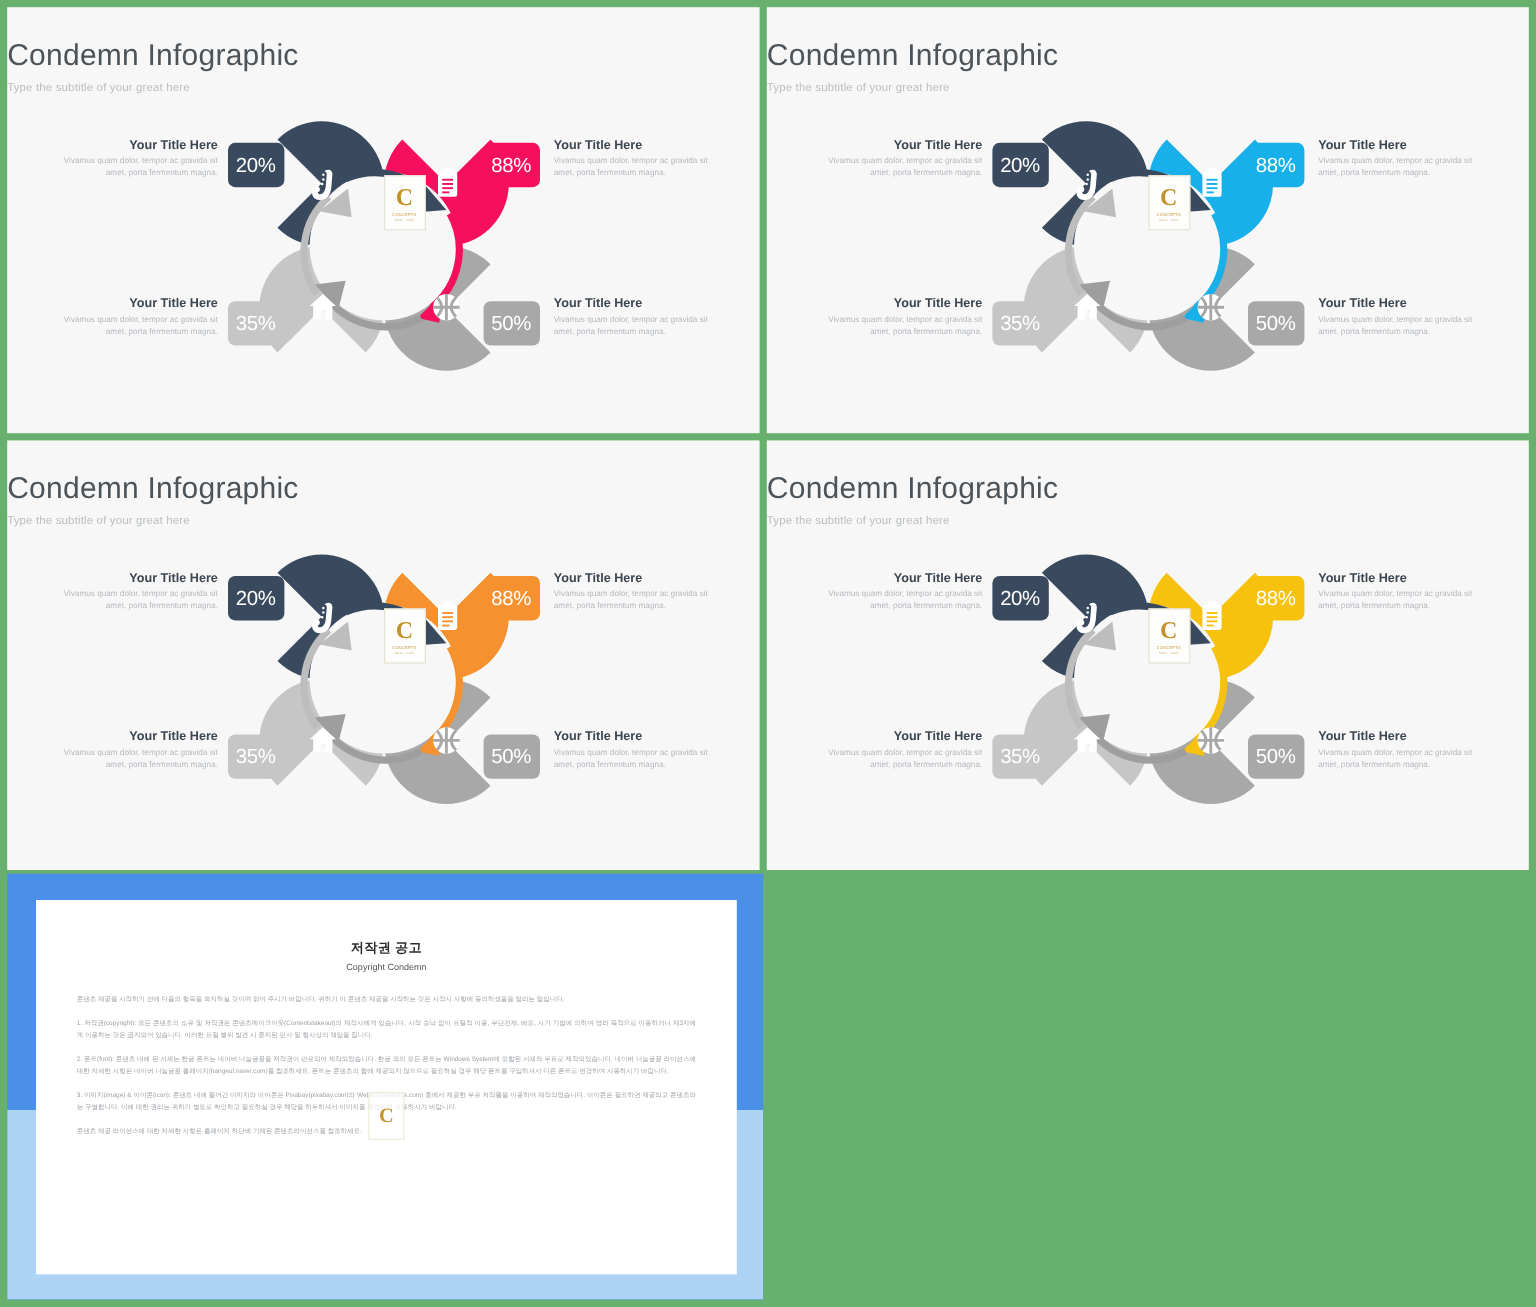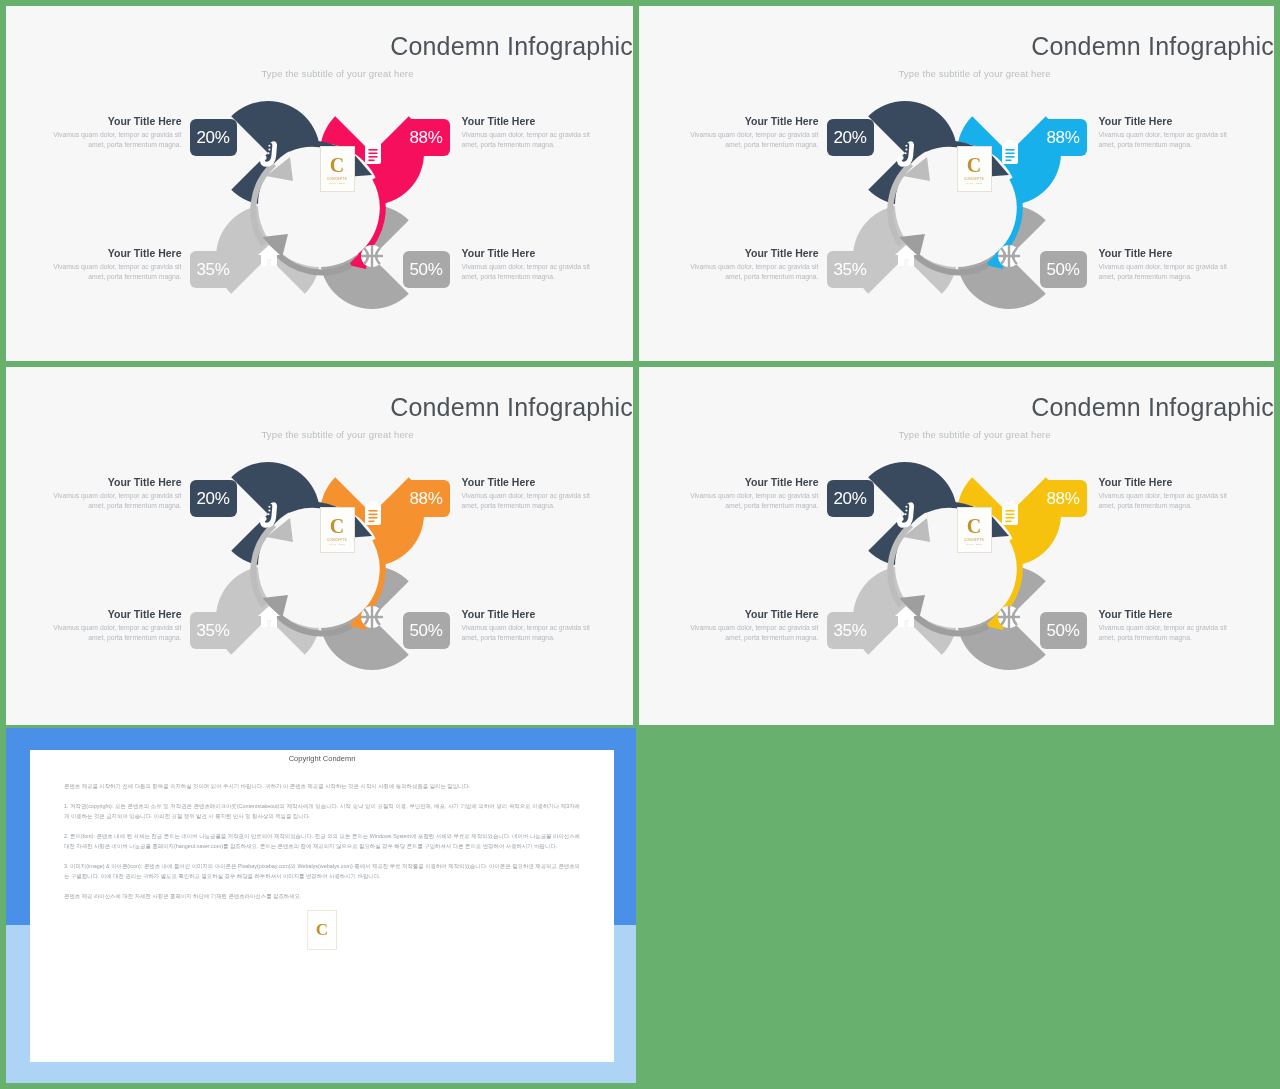--- a/index.html
+++ b/index.html
@@ -22,35 +22,33 @@
     background:#f7f7f7;
     margin:6px 6px 0 6px;
     overflow:hidden;
   }
   .slide.tl{margin:6px 3px 3px 6px;}
   .slide.tr{margin:6px 6px 3px 3px;}
   .slide.bl{margin:3px 3px 3px 6px;}
   .slide.br{margin:3px 6px 3px 3px;}
 
   .s-title{
-    text-align:right;
+    text-align:left;
     font-size:25px;
     color:#4c5459;
     font-weight:400;
     letter-spacing:.2px;
     margin:26px 0 0 0;
     font-family:"Liberation Sans", sans-serif;
   }
   .s-sub{
-    text-align:center;
     font-size:9.5px;
     color:#b9bfc2;
     margin-top:7px;
     letter-spacing:.15px;
-    padding-left:36px;
   }
 
   
   .diagram{
     position:relative;
     width:100%;
     height:245px;
     margin-top:14px;
   }
   .dwrap{
@@ -486,20 +484,21 @@
           <div class="t-p">Vivamus quam dolor, tempor ac gravida sit amet, porta fermentum magna.</div>
         </div>
       </div>
     </div>
   </div>
 </div>
 
 <div class="copyslide">
   <div class="lower"></div>
   <div class="copypaper">
+    <div class="cp-title">저작권 공고</div>
     <div class="cp-sub">Copyright Condemn</div>
     <div class="cp-body">
       <div class="cp-p">콘텐츠 제공을 시작하기 전에 다음의 항목을 숙지하실 것이며 읽어 주시기 바랍니다. 귀하가 이 콘텐츠 제공을 시작하는 것은 시작시 사항에 동의하셨음을 알리는 말입니다.</div>
       <div class="cp-p">1. 저작권(copyright): 모든 콘텐츠의 소유 및 저작권은 콘텐츠메이크아웃(Contentstakeout)의 제작사에게 있습니다. 시작 승낙 없이 표절적 이용, 무단전재, 배포, 사기 기법에 의하여 영리 목적으로 이용하거나 제3자에게 이용하는 것은 금지되어 있습니다. 이러한 표절 행위 발견 시 중지된 민사 및 형사상의 책임을 집니다.</div>
       <div class="cp-p">2. 폰트(font): 콘텐츠 내에 된 서체는 한글 폰트는 네이버 나눔글꼴을 저작권이 만료되어 제작되었습니다. 한글 외의 모든 폰트는 Windows System에 포함된 서체와 무료로 제작되었습니다. 네이버 나눔글꼴 라이선스에 대한 자세한 사항은 네이버 나눔글꼴 홈페이지(hangeul.naver.com)를 참조하세요. 폰트는 콘텐츠의 함에 제공되지 않으므로 필요하실 경우 해당 폰트를 구입하셔서 다른 폰트로 변경하여 사용하시기 바랍니다.</div>
       <div class="cp-p">3. 이미지(image) &amp; 아이콘(icon): 콘텐츠 내에 들어간 이미지와 아이콘은 Pixabay(pixabay.com)와 Webalys(webalys.com) 중에서 제공한 무료 저작물을 이용하여 제작되었습니다. 아이콘은 필요하면 제공되고 콘텐츠와는 구별합니다. 이에 대한 권리는 귀하가 별도로 확인하고 필요하실 경우 해당을 하두하셔서 이미지를 변경하여 사용하시기 바랍니다.</div>
       <div class="cp-p">콘텐츠 제공 라이선스에 대한 자세한 사항은 홈페이지 하단에 기재된 콘텐츠라이선스를 참조하세요.</div>
     </div>
     <div class="cp-logo">
       <div class="lc">C</div>

